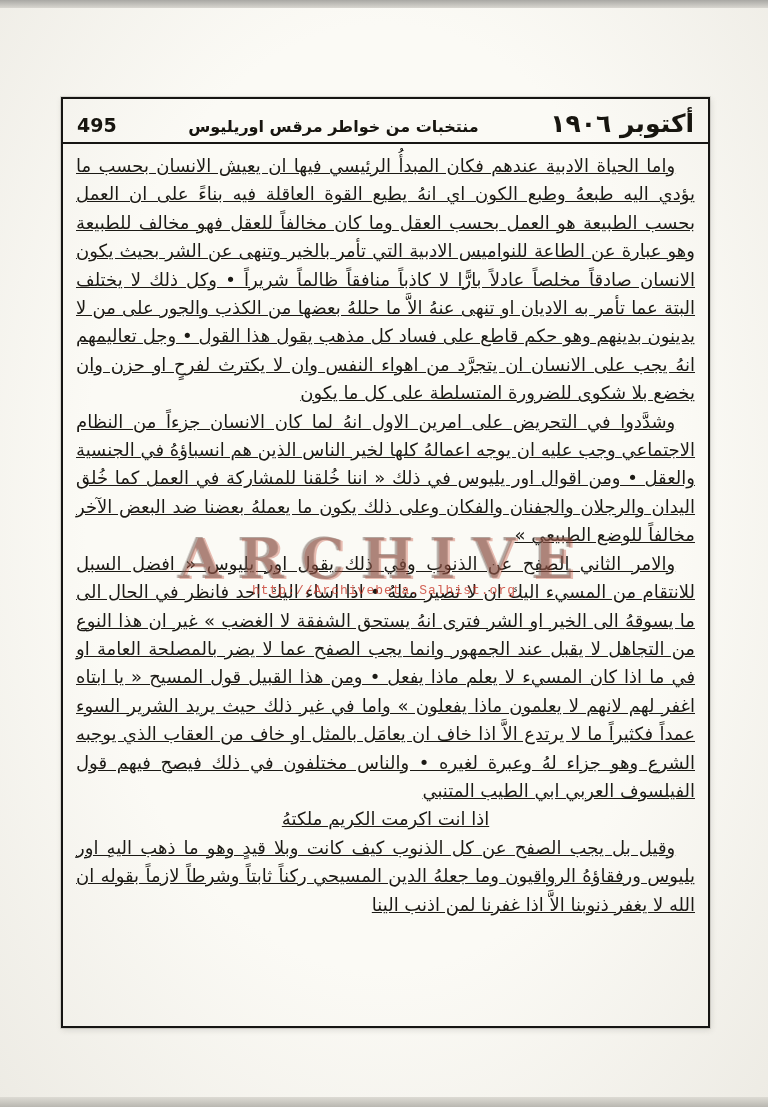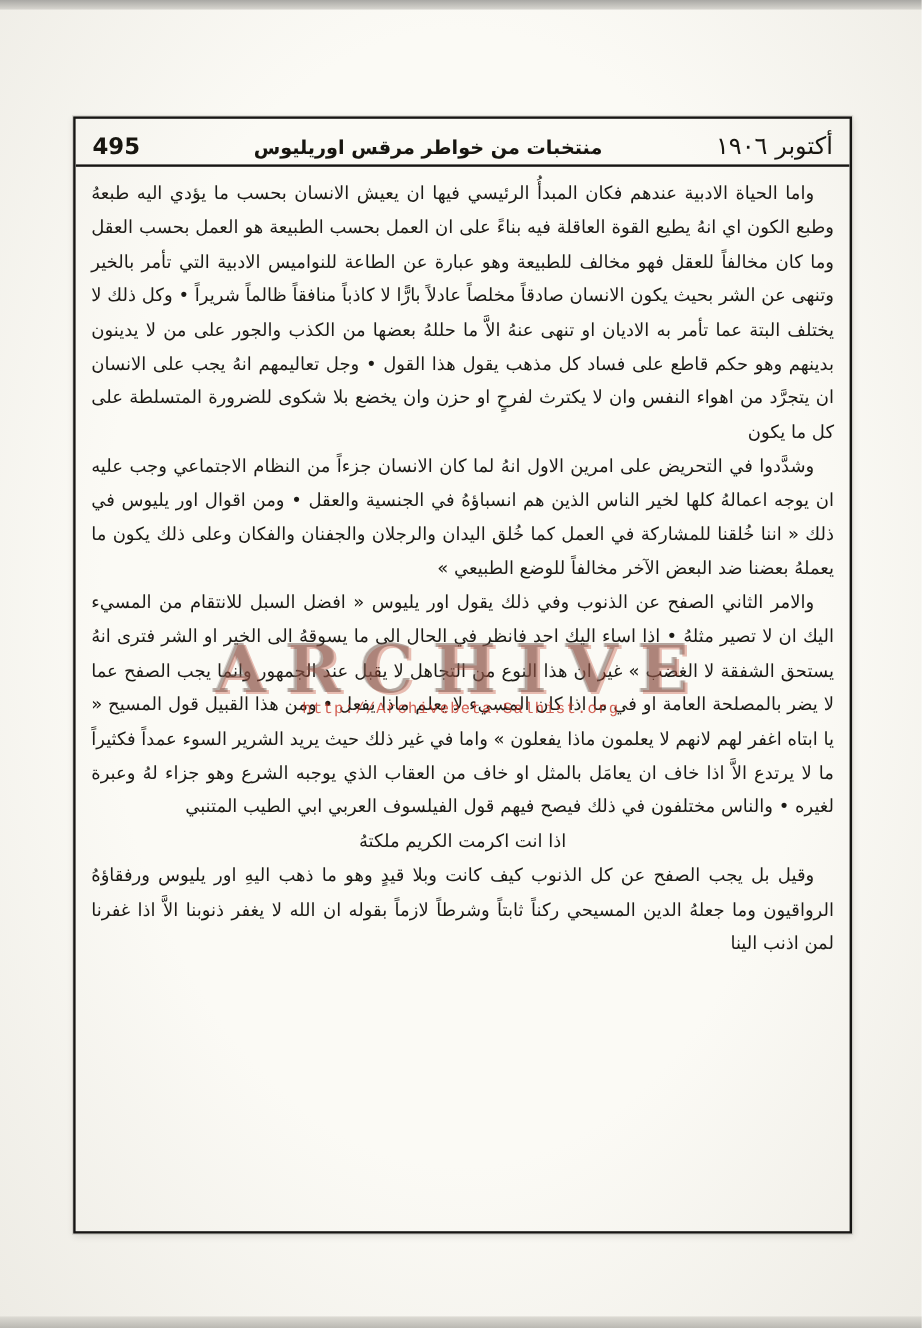--- a/index.html
+++ b/index.html
@@ -22,30 +22,31 @@
     overflow:hidden;
     z-index:1;
   }
   .header {
     display:flex; align-items:baseline; justify-content:space-between;
     direction:rtl;
     border-bottom:2px solid #161513;
     padding:10px 14px 4px 14px;
     color:#17150f;
   }
-  .header .date { font-size:20px; font-weight:normal; }
+  .header .date { font-size:25px; font-weight:bold; }
   .header .title { font-size:16px; font-weight:bold; }
   .header .pagenum { font-size:19px; font-weight:bold; }
 
   .body-text {
     padding:8px 13px 0 13px;
-    font-size:15px;
+    font-size:18px;
     line-height:28.4px;
     text-align:justify;
     color:#1c1a15;
+    text-decoration:underline;
   }
   .body-text p { text-indent:1.1em; margin:0; }
 
   .verse {
     display:flex; direction:rtl; justify-content:center; gap:52px;
     line-height:28.4px; white-space:nowrap;
   }
 
   .watermark {
     position:absolute; left:50%; top:525px; transform:translateX(-50%);

